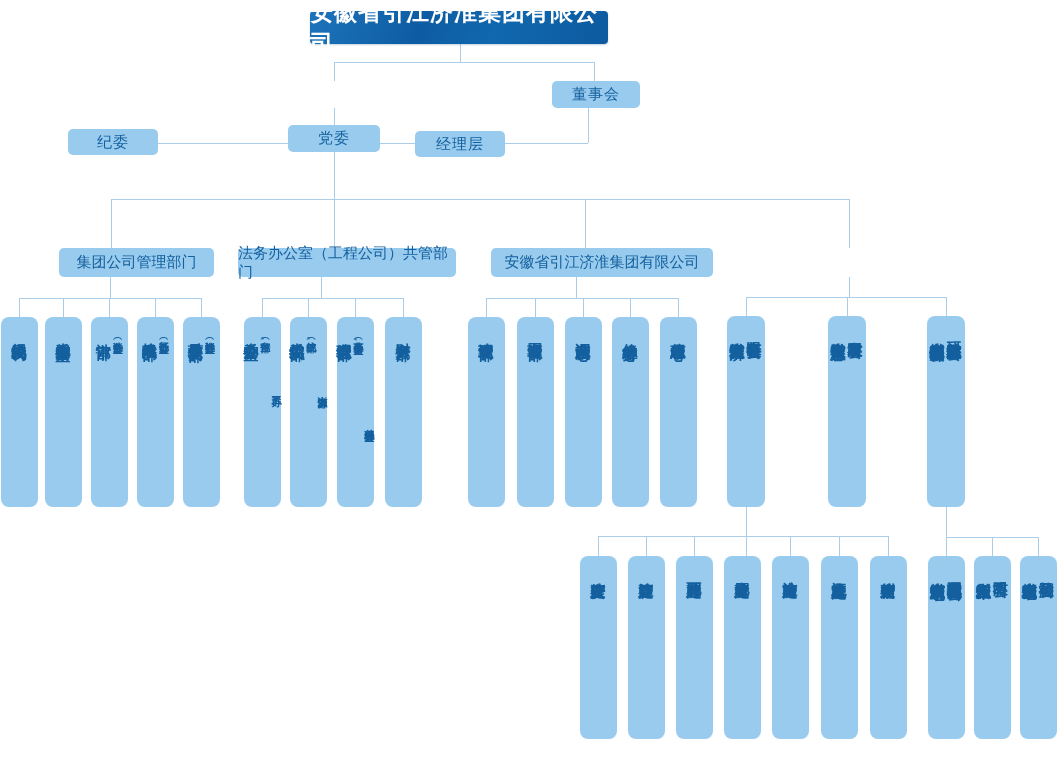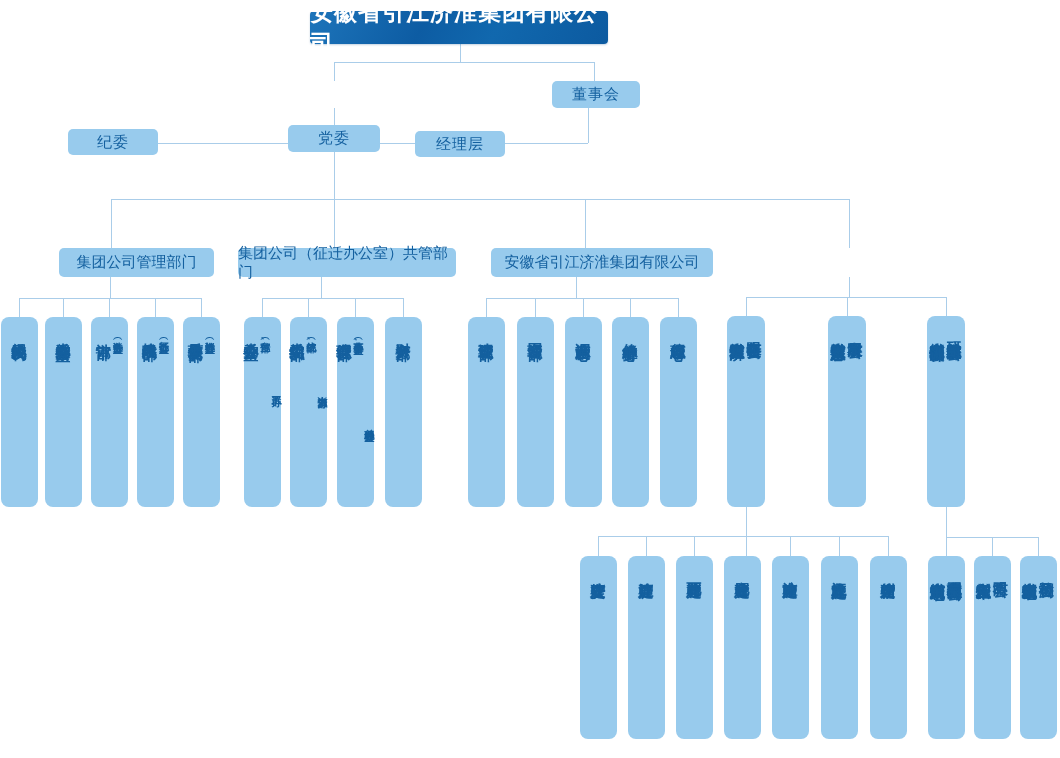--- a/index.html
+++ b/index.html
@@ -124,21 +124,21 @@
     <span>纪委</span>
   </div>
   <div class="hbox" style="left:415px;top:131px;width:90px;height:26px;">
     <span>经理层</span>
   </div>
 
   <div class="hbox cat" style="left:33px;top:248px;width:155px;height:29px;">
     <span>集团公司管理部门</span>
   </div>
   <div class="hbox cat" style="left:212px;top:248px;width:218px;height:29px;">
-    <span>集团公司（征迁办公室）共管部门</span>
+    <span>法务办公室（工程公司）共管部门</span>
   </div>
   <div class="hbox cat" style="left:465px;top:248px;width:222px;height:29px;">
     <span>安徽省引江济淮集团有限公司</span>
   </div>
 
   <div class="leaf" style="left:1px;">
     <span class="vtext">纪委内设机构</span>
   </div>
   <div class="leaf" style="left:45px;">
     <span class="vtext">党委巡察办公室</span>

